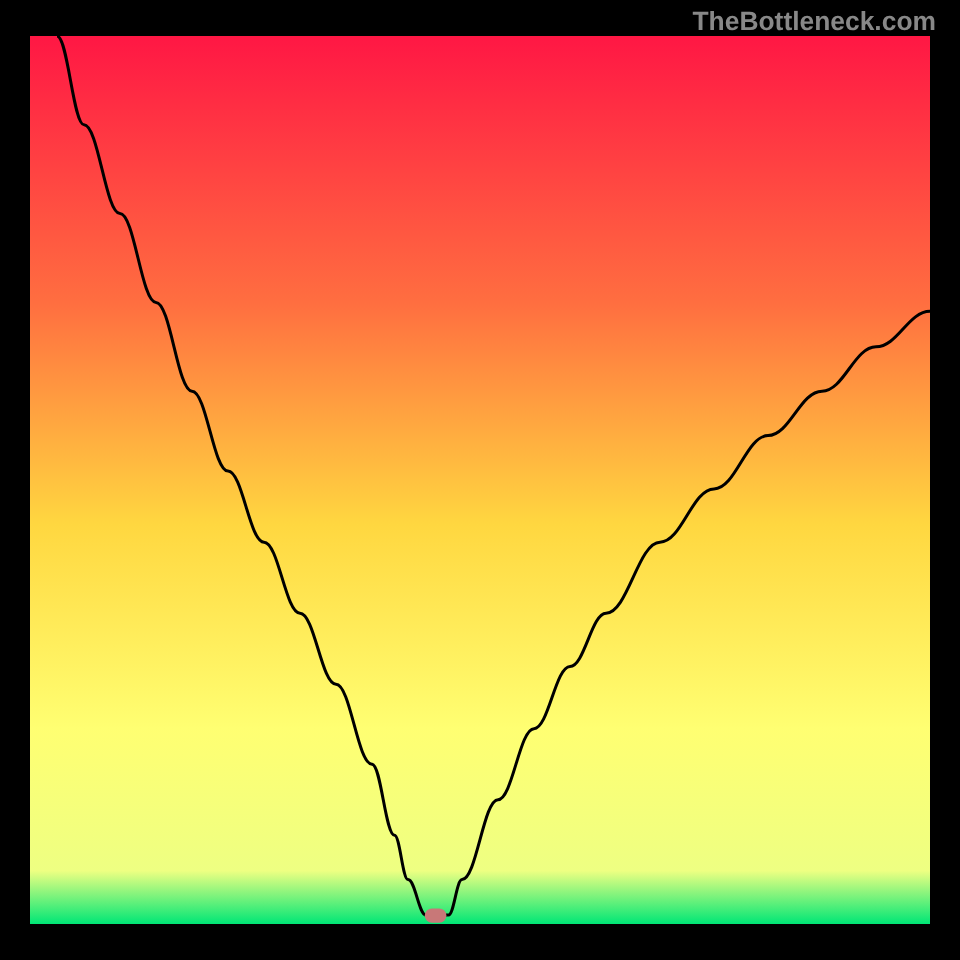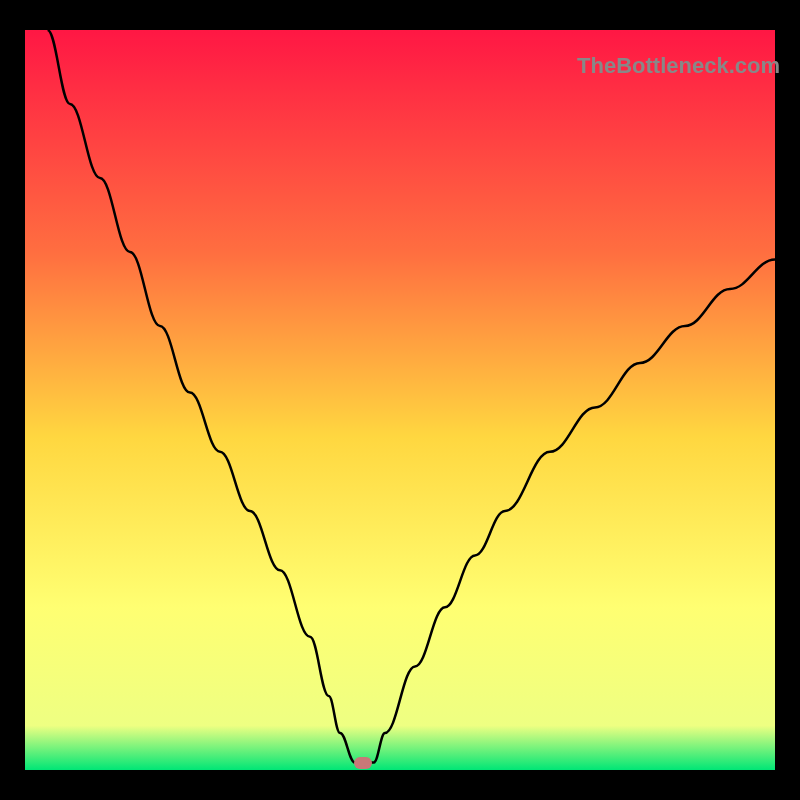--- a/index.html
+++ b/index.html
@@ -13,21 +13,20 @@
     }
     .watermark {
       position: absolute;
       top: 5px;
       right: 20px;
       font-family: Arial, Helvetica, sans-serif;
       font-size: 22px;
       font-weight: bold;
       color: #888;
       z-index: 10;
-      margin-top: 48px;
     }
     .plot-area {
       position: absolute;
       left: 25px;
       top: 30px;
       width: 750px;
       height: 740px;
     }
     .gradient-bg {
       position: absolute;

